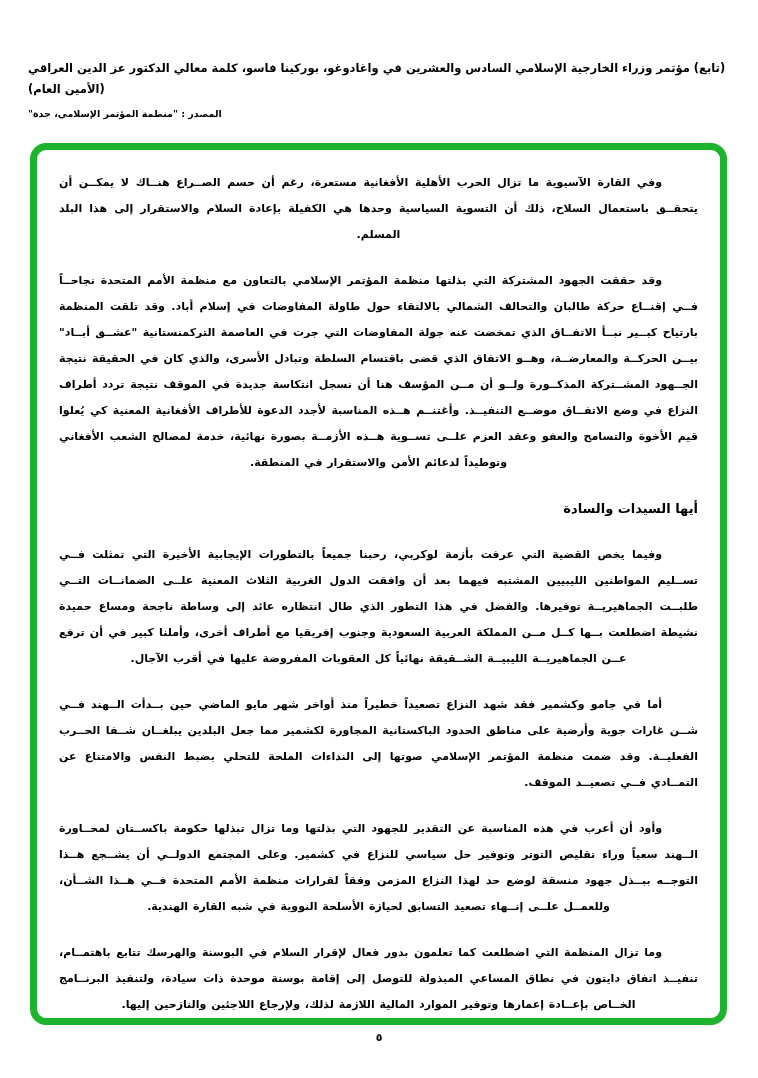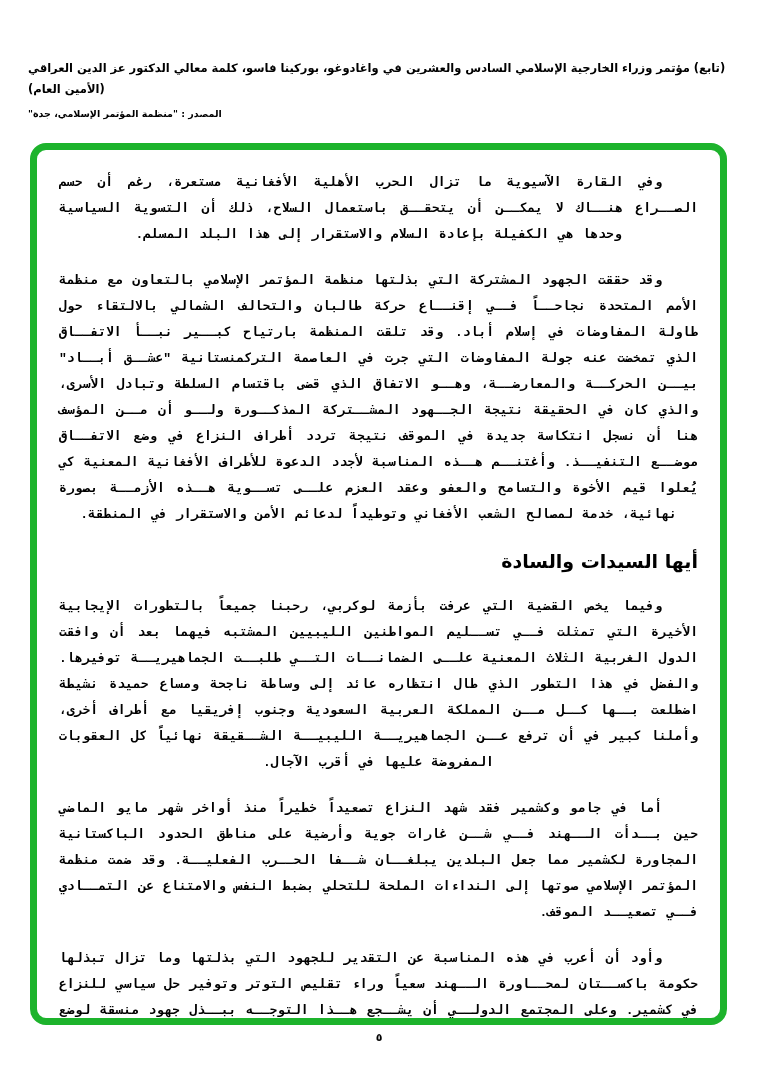--- a/index.html
+++ b/index.html
@@ -41,35 +41,34 @@
     height: 882px;
     box-sizing: border-box;
     border: 7px solid #1db32c;
     border-radius: 16px;
     padding: 20px 22px 14px 22px;
     overflow: hidden;
     direction: rtl;
   }
   .para {
     margin: 0 0 20px 0;
-    font-size: 13px;
+    font-size: 11px;
     font-weight: bold;
     line-height: 26px;
     text-align: justify;
     text-align-last: center;
     text-indent: 36px;
     word-spacing: 1px;
-    font-family: Liberation Mono, monospace;
   }
   .para.last-right {
     text-align-last: right;
   }
   .salutation {
     margin: 0 0 20px 0;
-    font-size: 19px;
+    font-size: 13px;
     font-weight: bold;
     line-height: 26px;
     text-align: right;
   }
   .page-number {
     position: absolute;
     top: 1031px;
     left: 0;
     right: 0;
     text-align: center;

